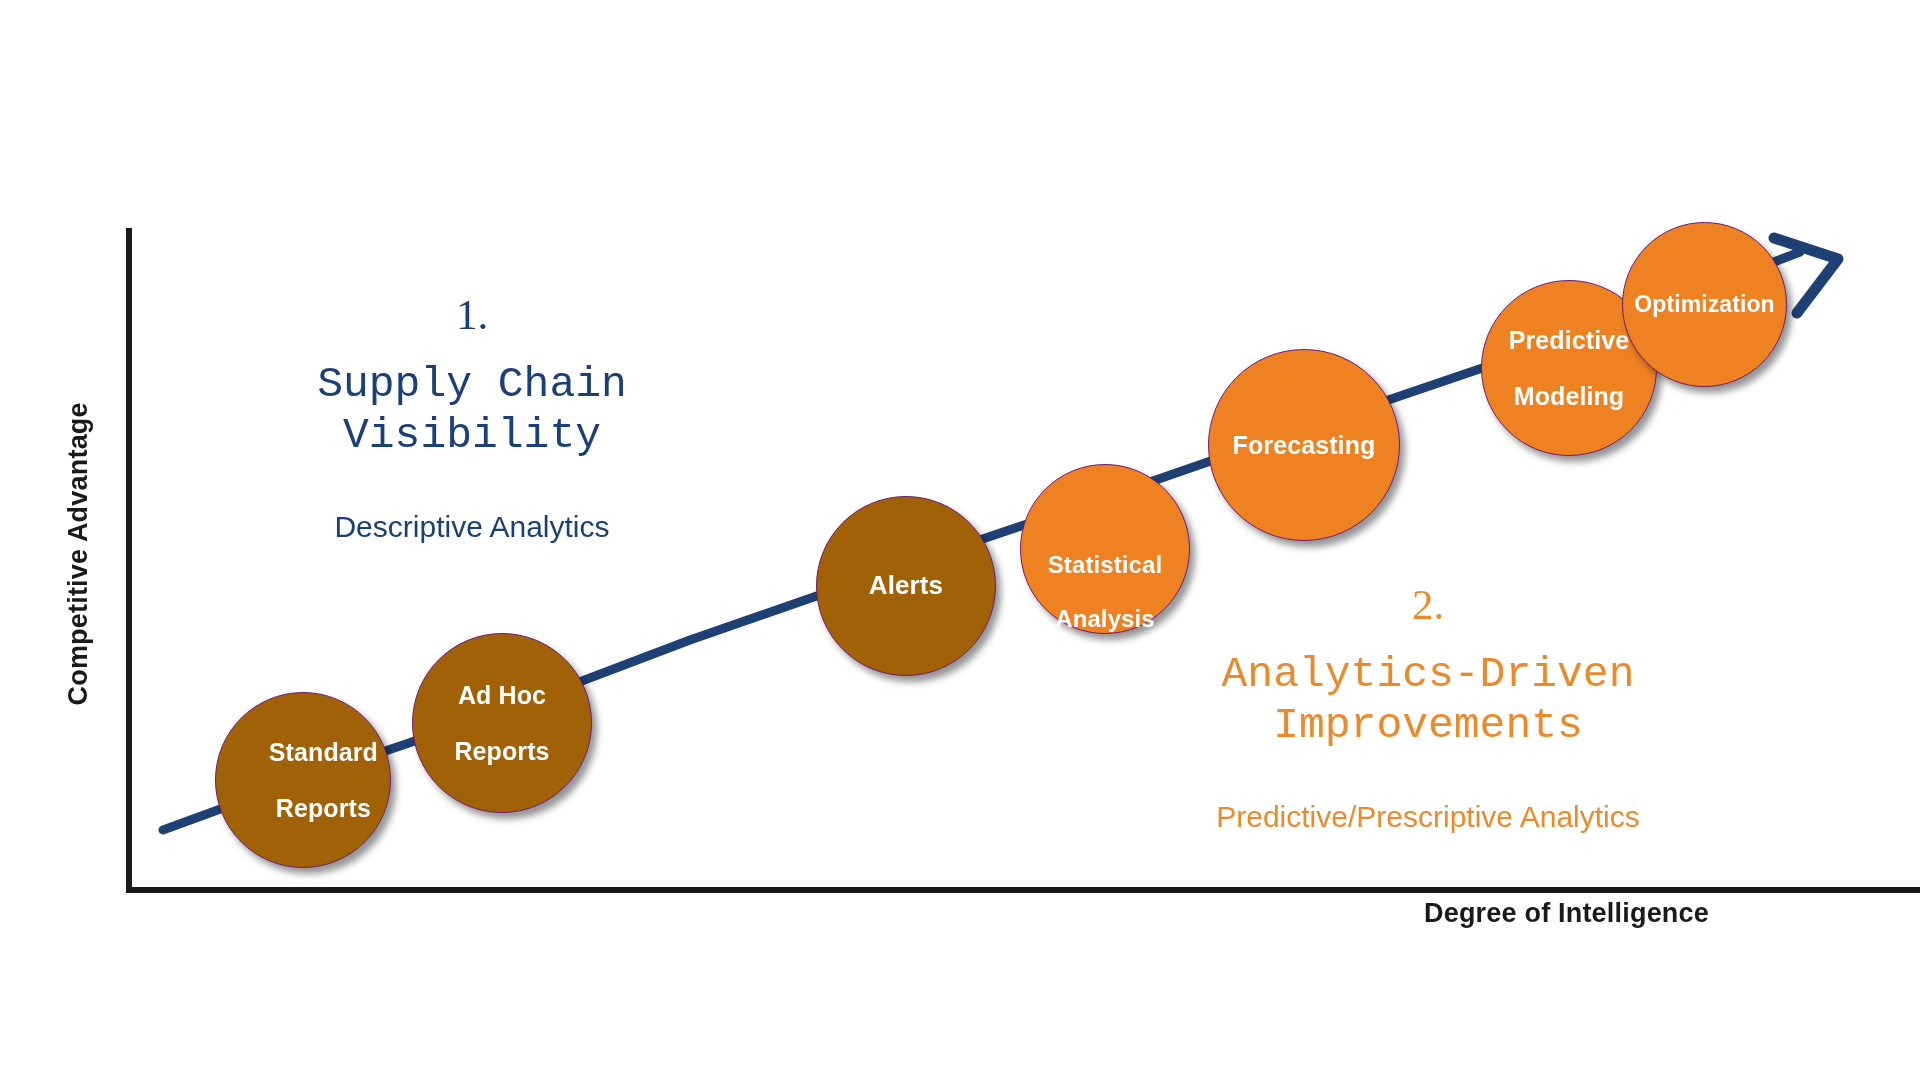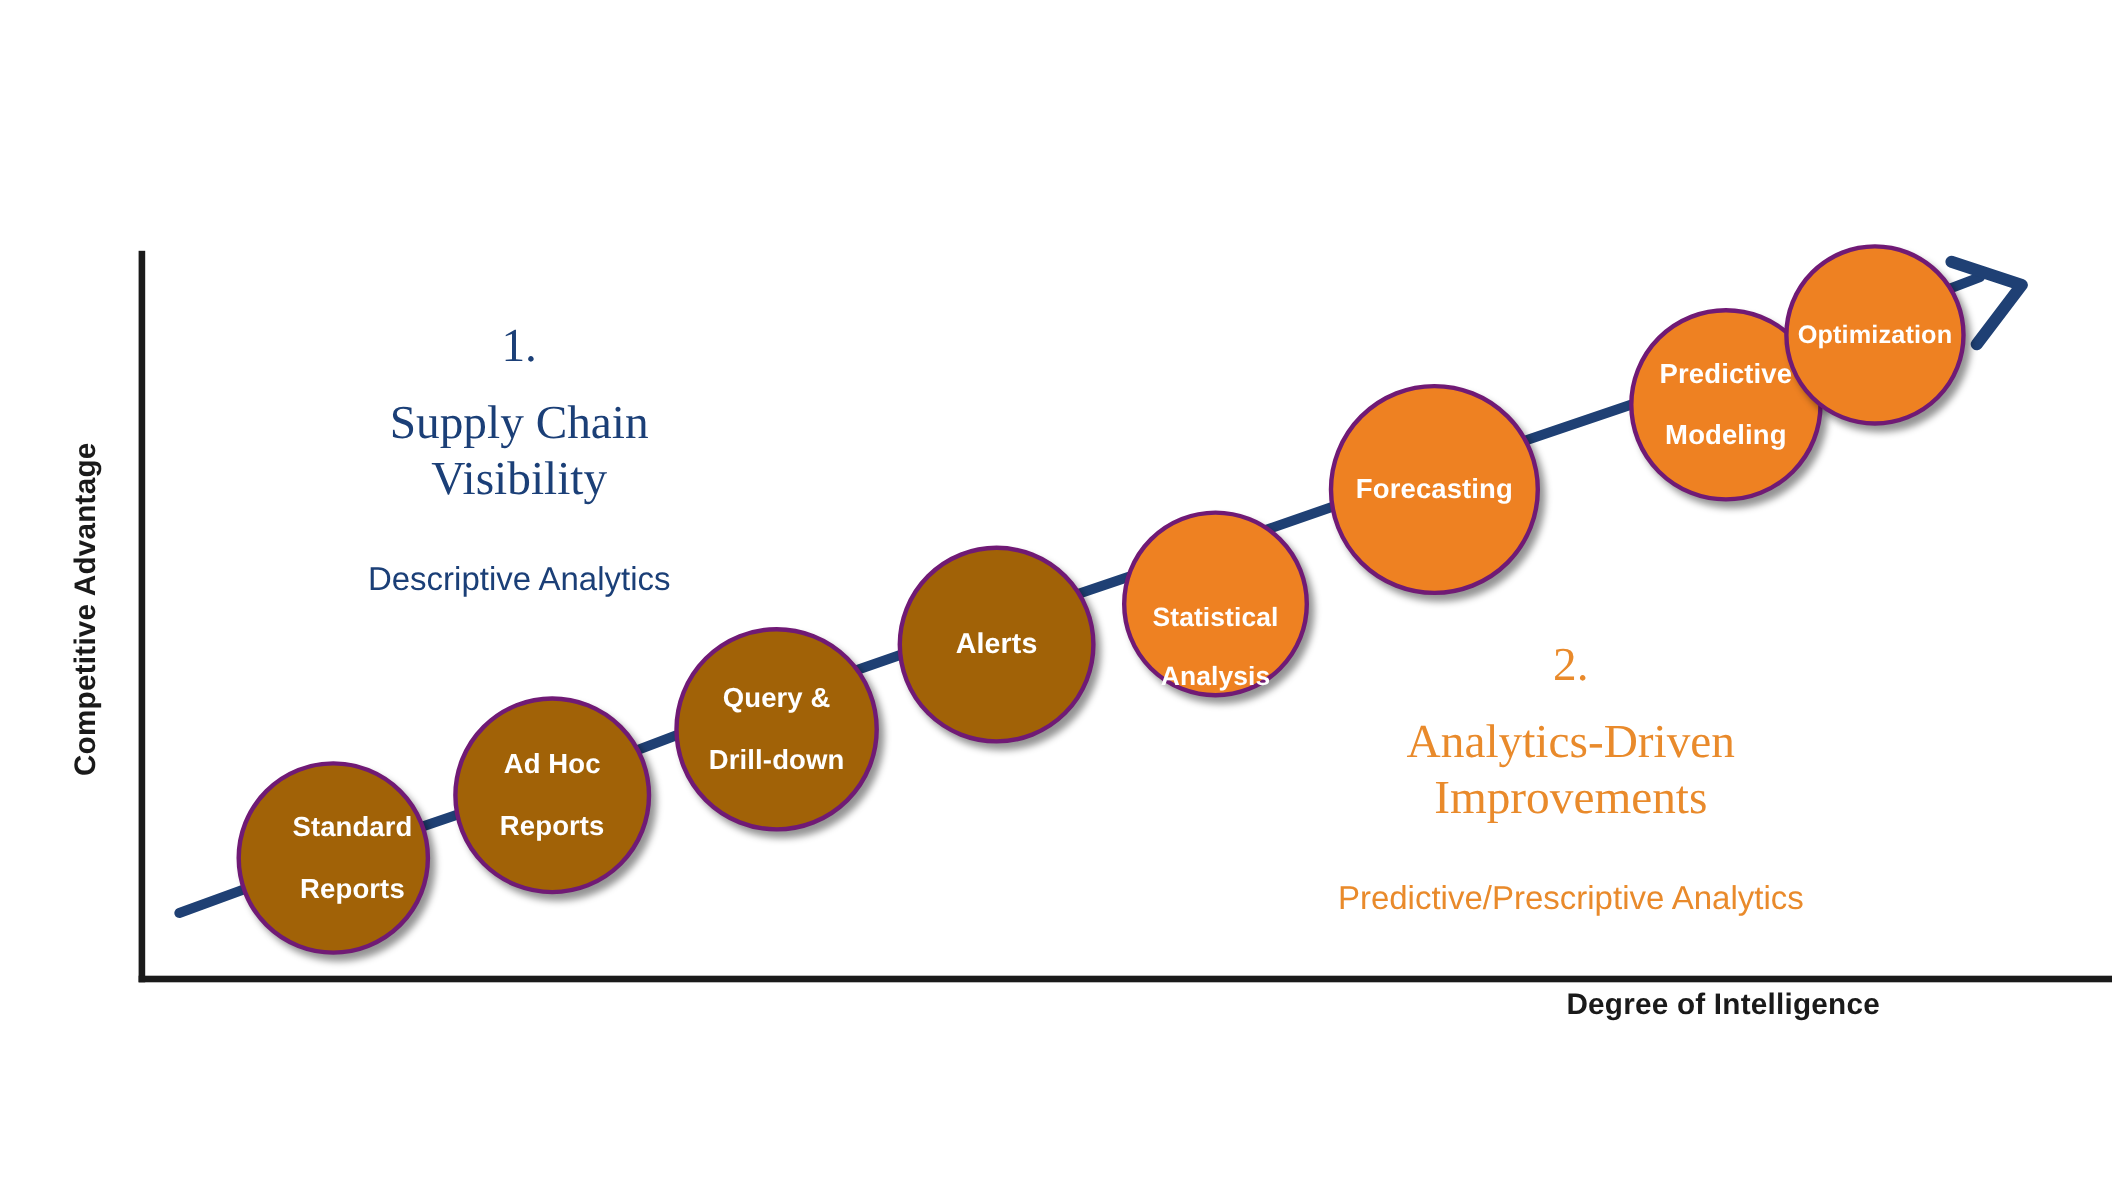--- a/index.html
+++ b/index.html
@@ -17,35 +17,35 @@
   #y-axis-label{left:-72px;top:540px;transform:rotate(-90deg);
                 transform-origin:center center;width:300px;text-align:center;}
   #x-axis-label{left:1424px;top:898px;}
 
   
   #trend-svg{position:absolute;left:0;top:0;width:1920px;height:1080px;
              pointer-events:none;}
 
   
   .node{position:absolute;border-radius:50%;
-        border:4px solid #701a75;
+        border:1px solid #701a75;
         box-sizing:border-box;
         display:flex;align-items:center;justify-content:center;
         text-align:center;color:#ffffff;font-weight:bold;
         line-height:1.12;letter-spacing:.1px;
         box-shadow:5px 6px 7px rgba(0,0,0,.42);}
   .node.navy{background:#a16207;}
   .node.orange{background:#EE8122;}
   .node span{display:block;padding:0 6px;}
 
   
   .annot{position:absolute;text-align:center;white-space:pre-line;}
   .annot .num{font-family:"Liberation Serif",serif;font-size:43px;
               line-height:1.18;display:block;}
-  .annot .head{font-family:Liberation Serif, serif;font-size:43px;
+  .annot .head{font-family:Liberation Mono, monospace;font-size:43px;
                line-height:1.2;display:block;}
   .annot .sub{font-family:"Liberation Sans",sans-serif;font-size:30px;
               line-height:1.25;display:block;margin-top:28px;}
   #annot-1{left:272px;top:272px;width:400px;color:#1B3F77;}
   #annot-2{left:1168px;top:562px;width:520px;color:#E98A2B;}
 </style>
 </head>
 <body>
 
 <div id="stage">
@@ -63,23 +63,20 @@
   </svg>
 
   <div class="node navy" id="n0" style="left:215px;top:692px;width:176px;height:176px;font-size:25px;justify-content:flex-end;">
     <span><span>Standard</span><br><span>Reports</span></span>
   </div>
 
   <div class="node navy" id="n1" style="left:412px;top:633px;width:180px;height:180px;font-size:25px;">
     <span><span>Ad Hoc</span><br><span>Reports</span></span>
   </div>
 
-  <div class="node navy" id="n2" style="left:613px;top:570px;width:186px;height:186px;font-size:25px;">
-    <span><span>Query &amp;</span><br><span>Drill-down</span></span>
-  </div>
 
   <div class="node navy" id="n3" style="left:816px;top:496px;width:180px;height:180px;font-size:26px;">
     <span>Alerts</span>
   </div>
 
   <div class="node orange" id="n4" style="left:1020px;top:464px;width:170px;height:170px;font-size:24px;align-items:flex-end;">
     <span><span>Statistical</span><br><span>Analysis</span></span>
   </div>
 
   <div class="node orange" id="n5" style="left:1208px;top:349px;width:192px;height:192px;font-size:25px;">

